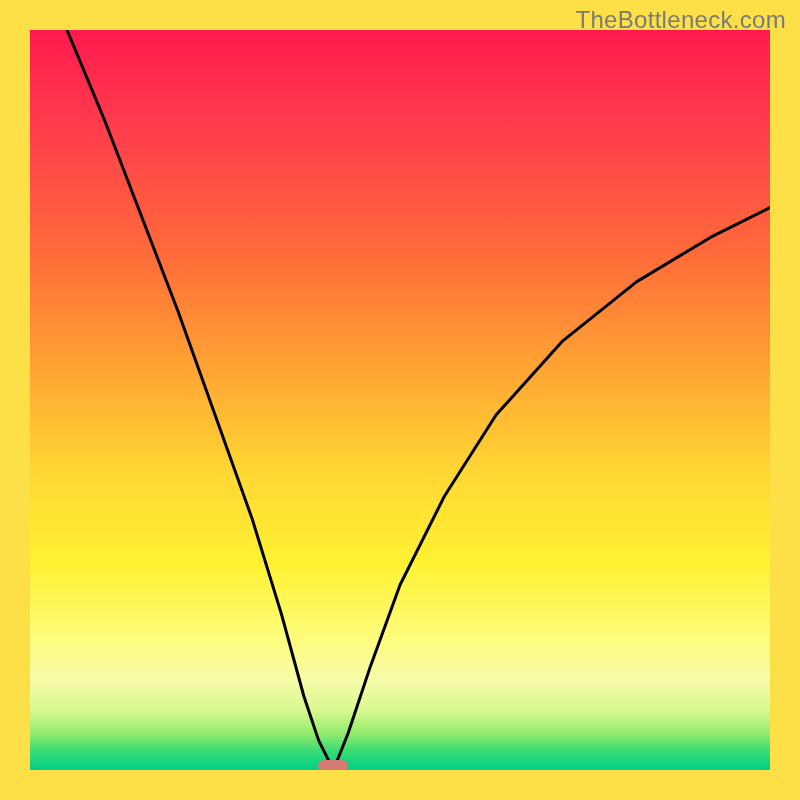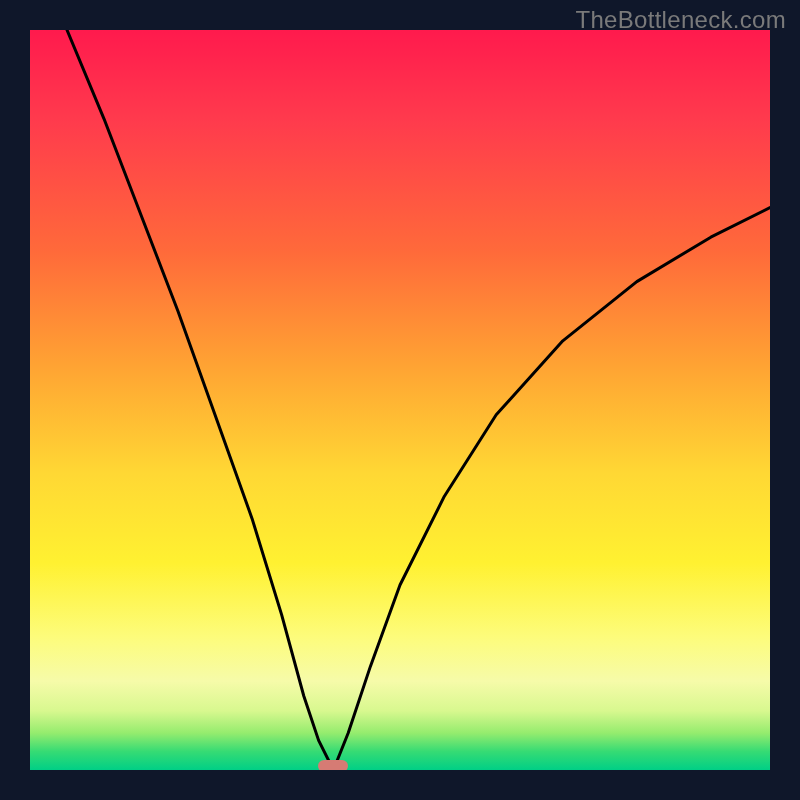--- a/index.html
+++ b/index.html
@@ -8,21 +8,21 @@
     width: 800px;
     height: 800px;
     overflow: hidden;
     background: #000;
     font-family: Arial, Helvetica, sans-serif;
   }
   .stage {
     position: relative;
     width: 800px;
     height: 800px;
-    background: #0f172a;
+    background: #fde047;
   }
   .watermark {
     position: absolute;
     top: 6px;
     right: 14px;
     color: #7a7a7a;
     font-size: 24px;
     font-weight: 500;
     letter-spacing: 0.3px;
     user-select: none;

